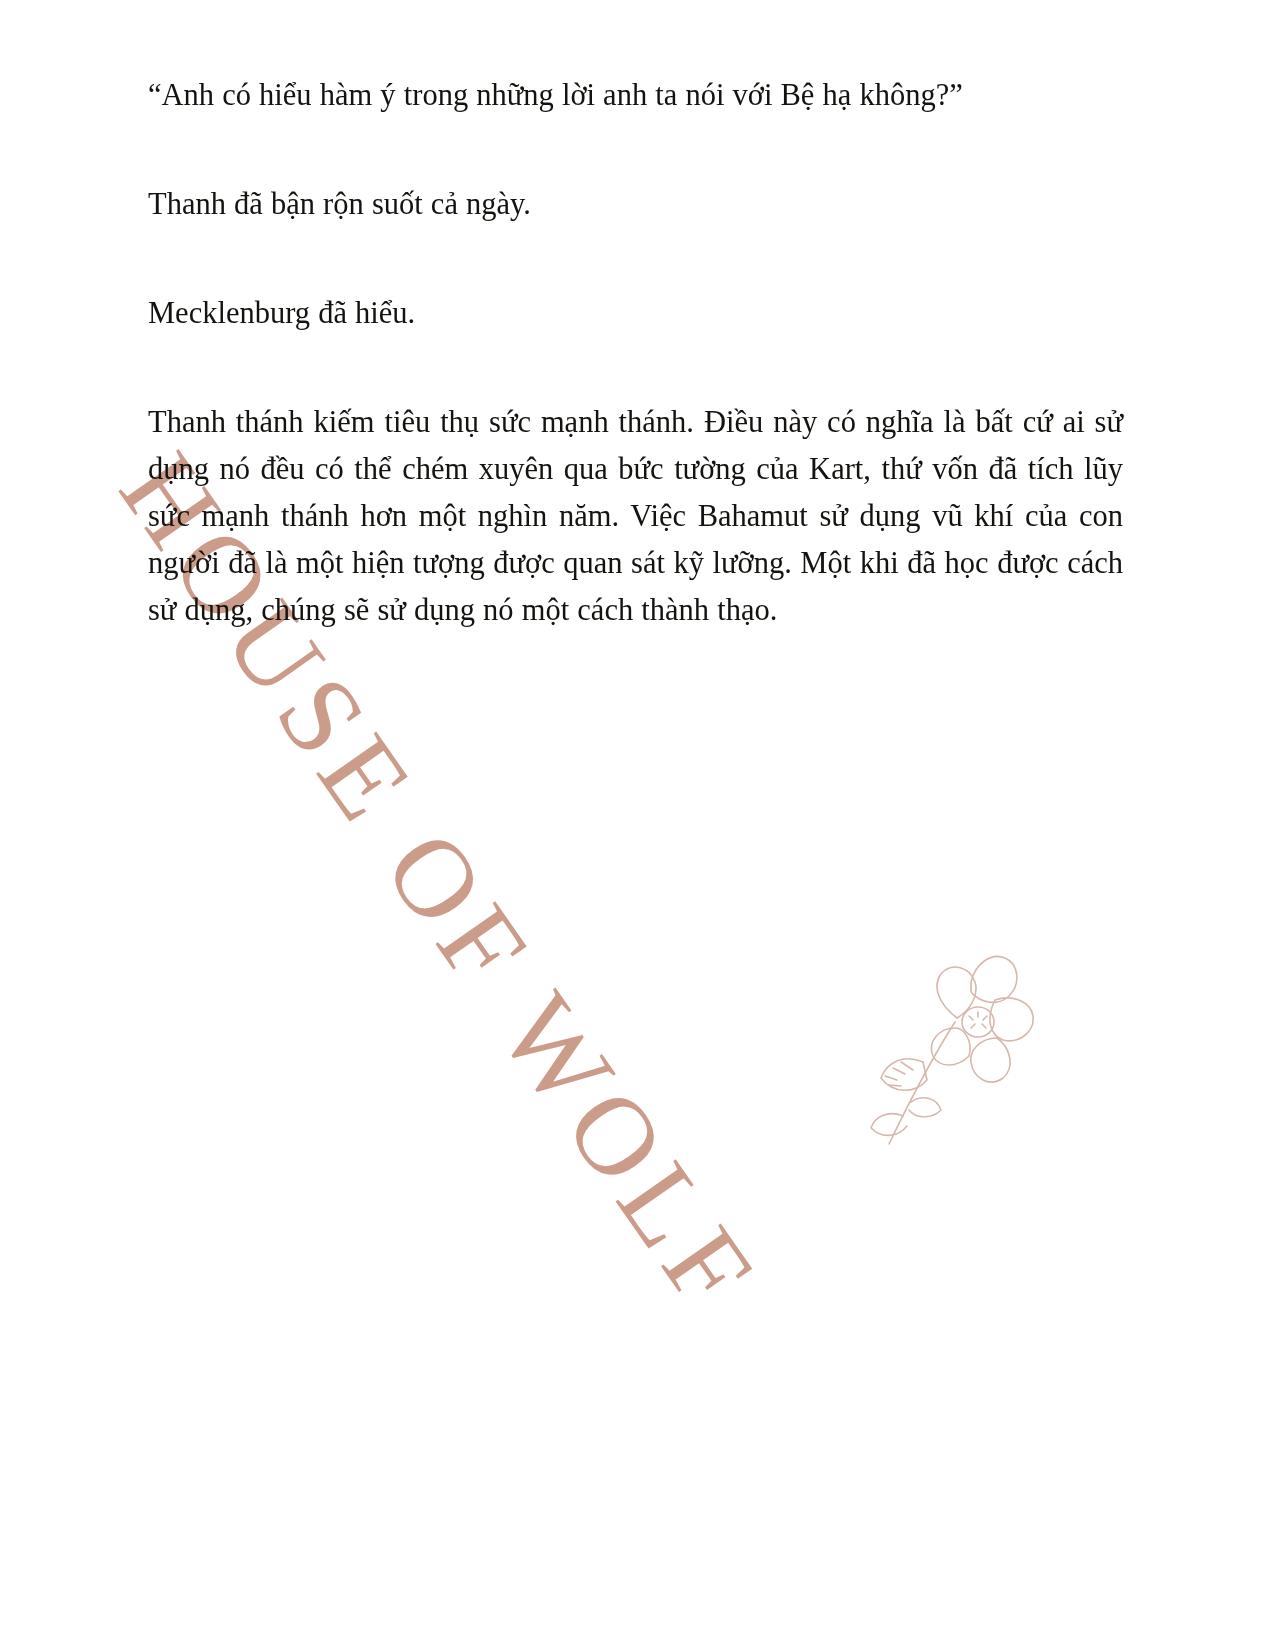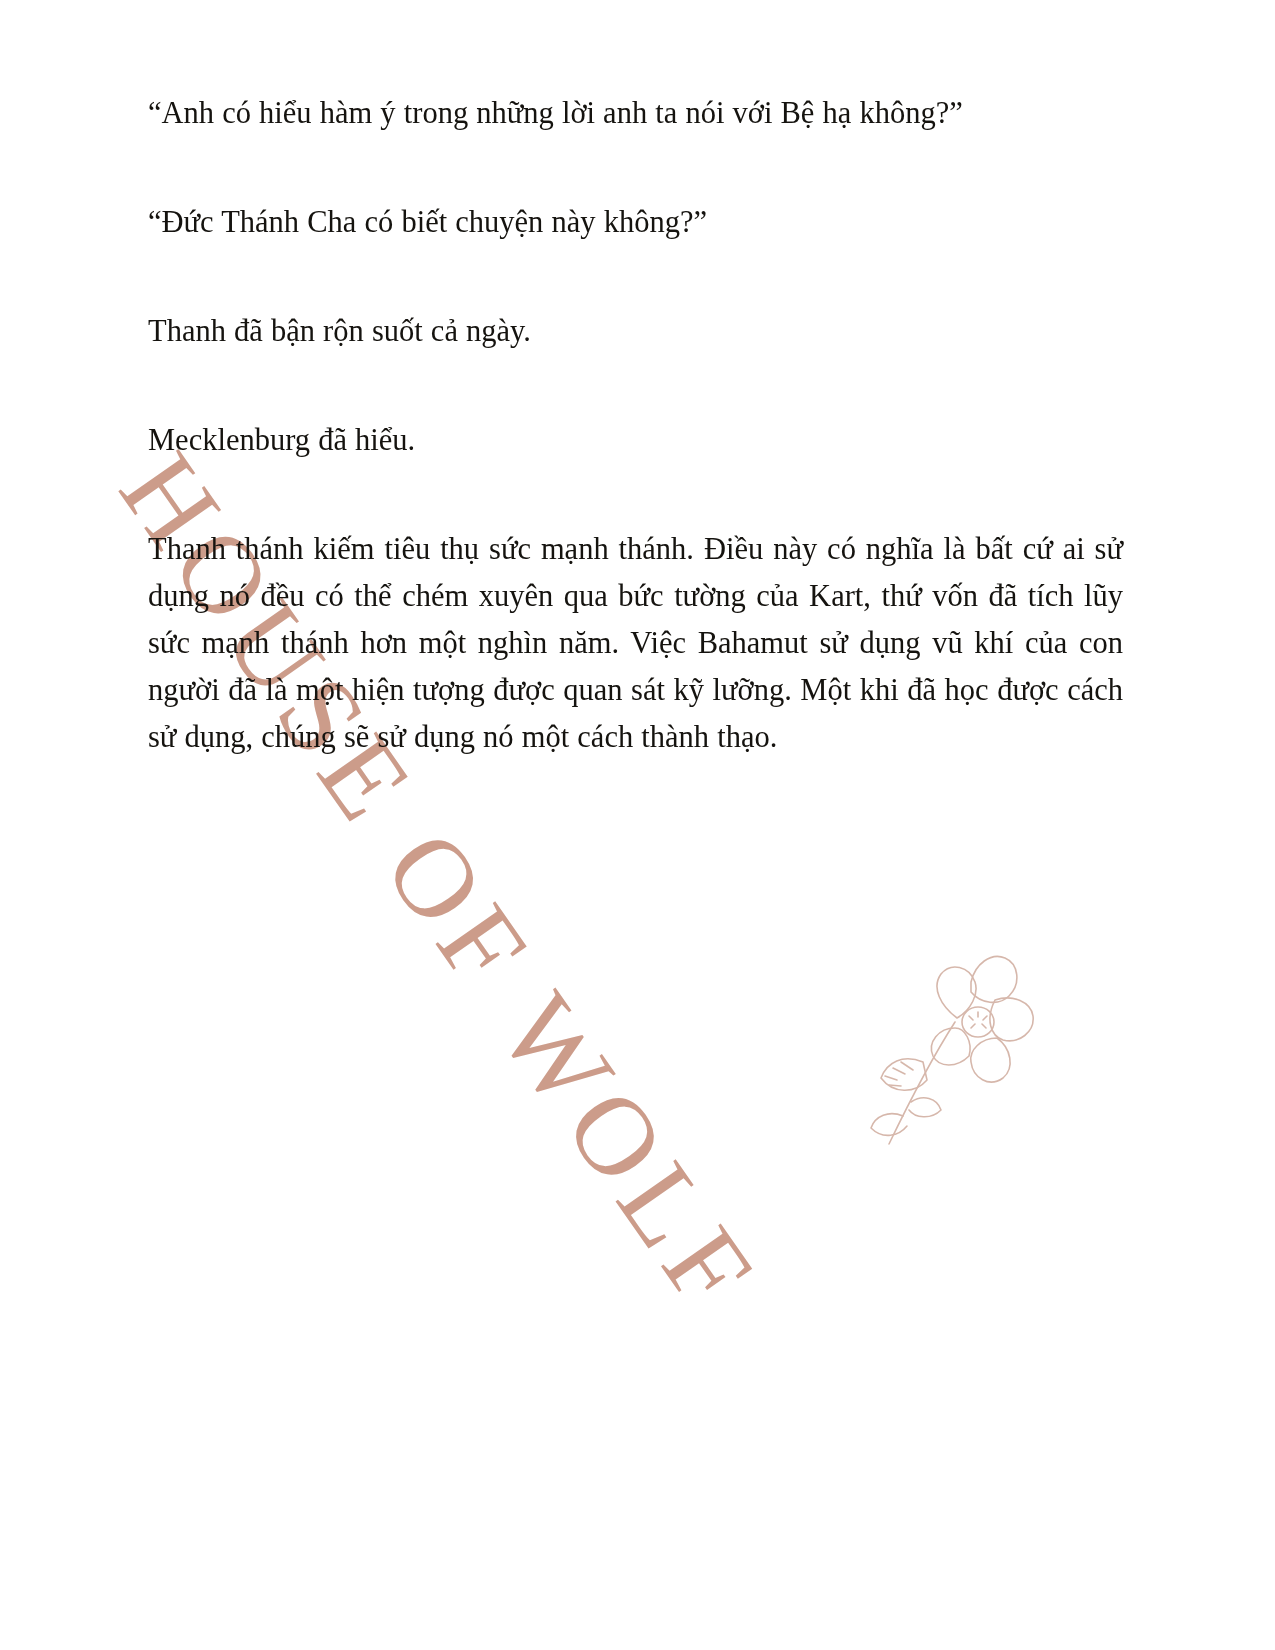--- a/index.html
+++ b/index.html
@@ -49,21 +49,21 @@
     top: 930px;
     width: 200px;
     height: 230px;
     opacity: 0.75;
   }
 
   
   .content {
     position: relative;
     z-index: 2;
-    padding: 90px 152px 0 148px;
+    padding: 72px 152px 0 148px;
     box-sizing: border-box;
   }
 
   p.para {
     margin: 0 0 62px 0;
     font-family: "Liberation Serif", "DejaVu Serif", serif;
     font-size: 30.5px;
     line-height: 47px;
     color: #15130f;
     text-align: justify;
@@ -113,21 +113,20 @@
         <path d="M66 172 C 78 164, 92 168, 96 180 C 86 190, 70 188, 64 180"></path>
       </g>
     </svg>
   </div>
 
   <div class="content">
 
     <p class="para">“Anh có hiểu hàm ý trong những lời anh ta nói với Bệ hạ không?”</p>
 
 
-    <p class="para single">“Đức Thánh Cha có biết chuyện này không?”</p>
 
     <p class="para single">Thanh đã bận rộn suốt cả ngày.</p>
 
     <p class="para single">Mecklenburg đã hiểu.</p>
 
 
     <p class="para last">Thanh thánh kiếm tiêu thụ sức mạnh thánh. Điều này có nghĩa là bất cứ ai sử dụng nó đều có thể chém xuyên qua bức tường của Kart, thứ vốn đã tích lũy sức mạnh thánh hơn một nghìn năm. Việc Bahamut sử dụng vũ khí của con người đã là một hiện tượng được quan sát kỹ lưỡng. Một khi đã học được cách sử dụng, chúng sẽ sử dụng nó một cách thành thạo.</p>
 
   </div>
 </div>

